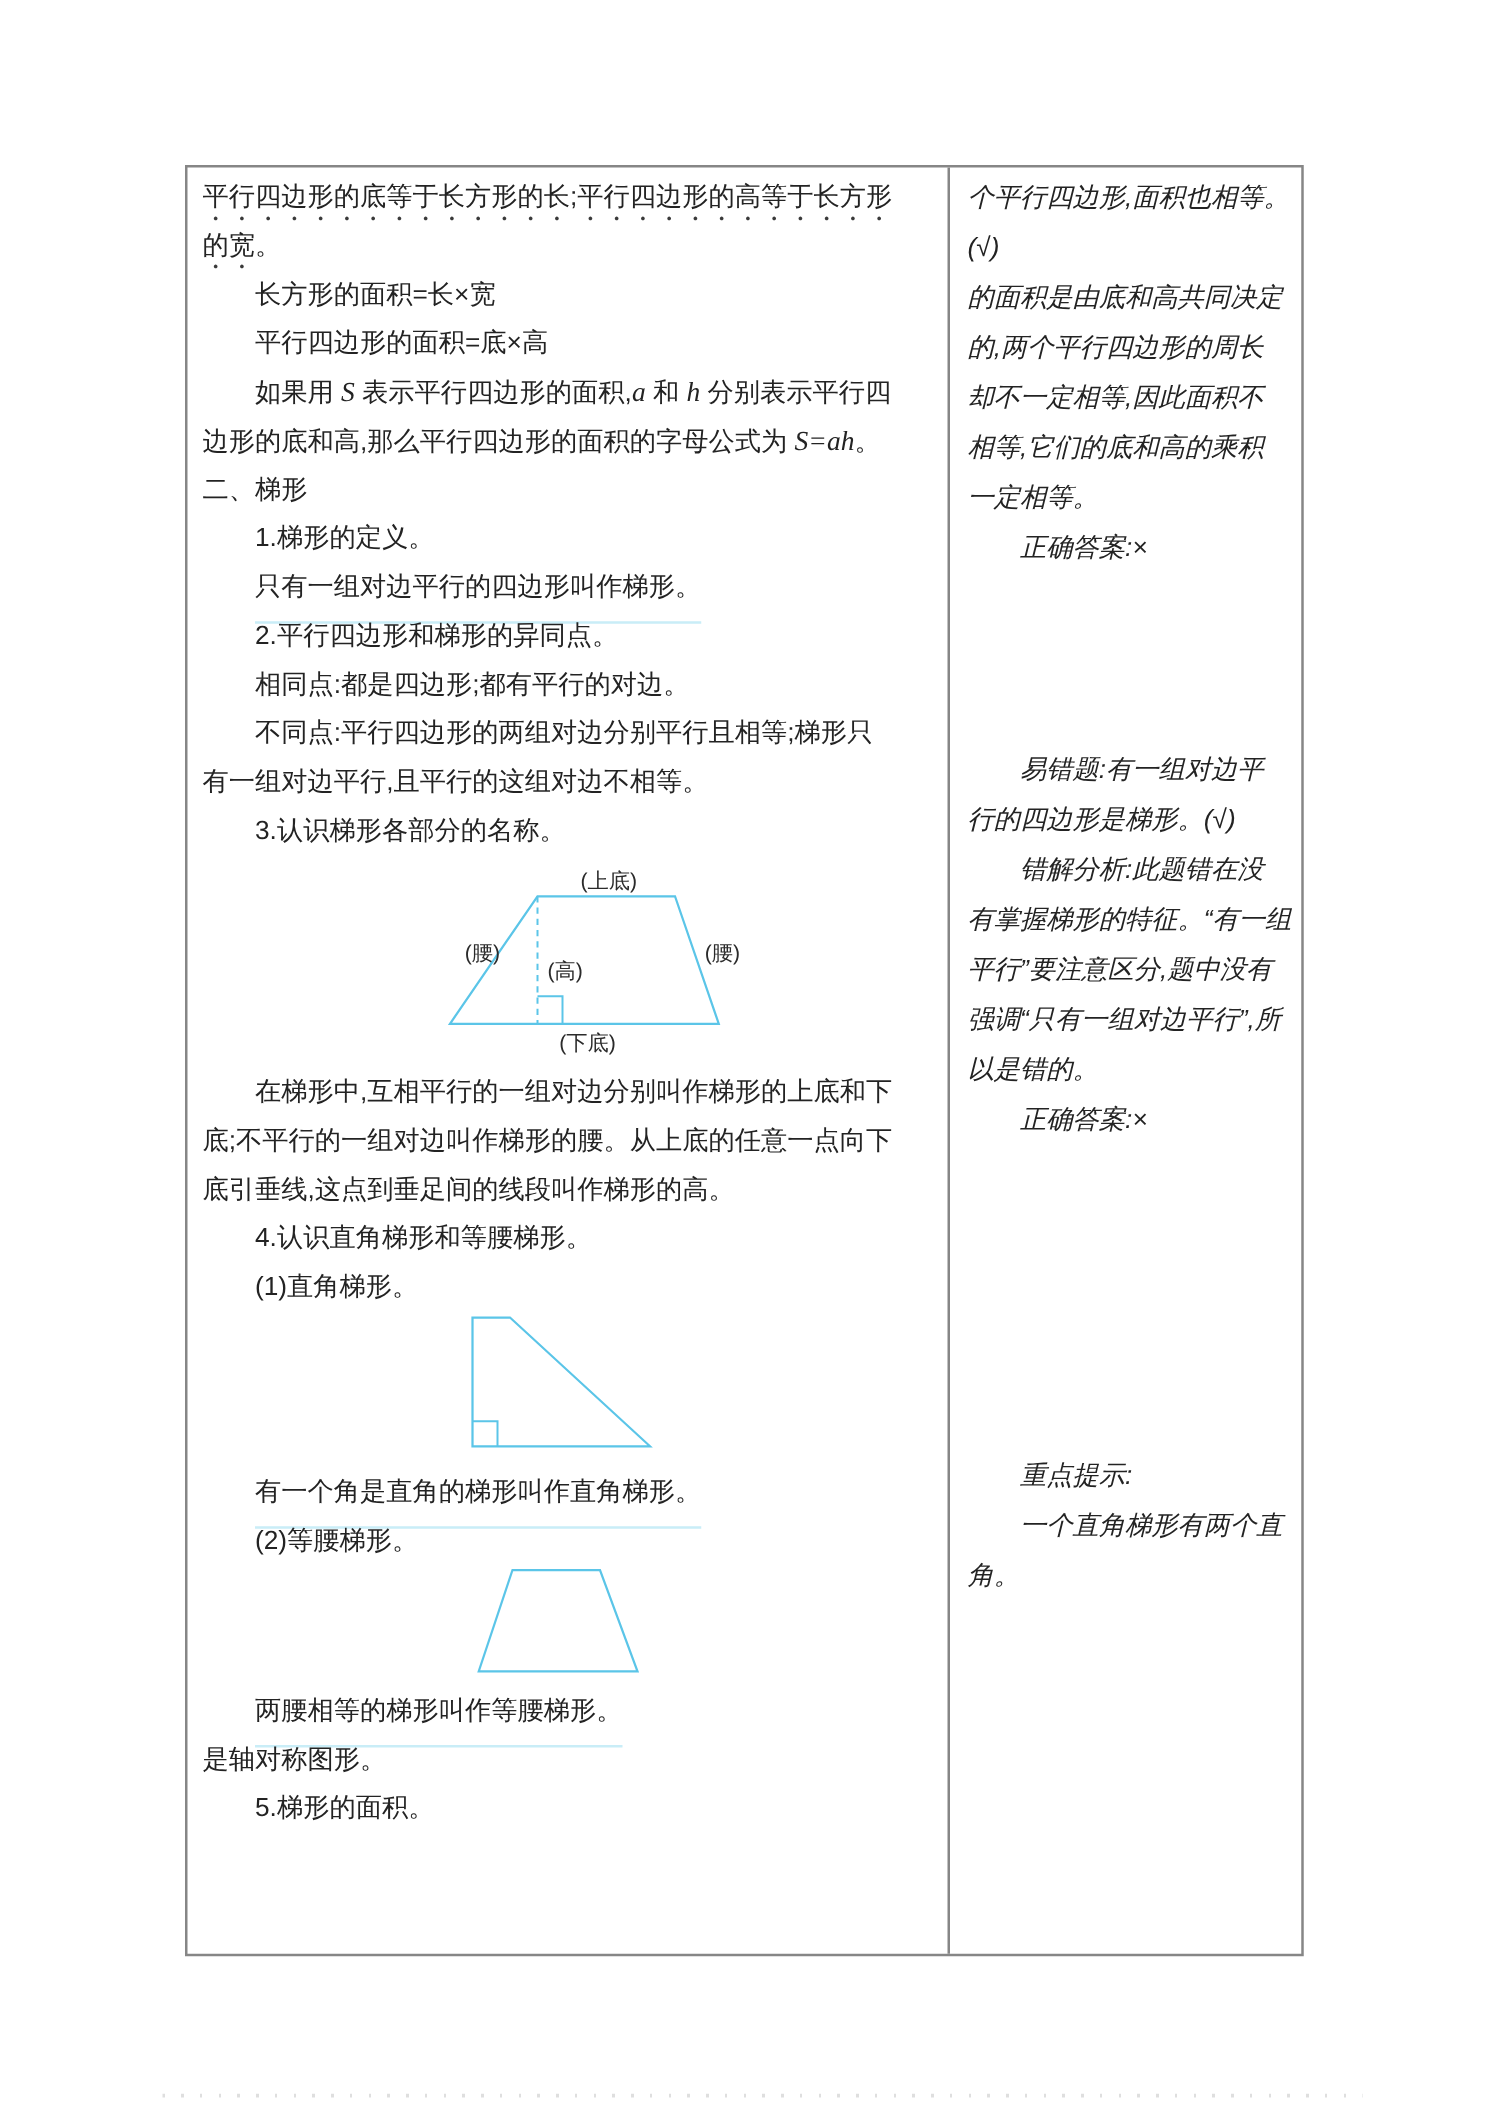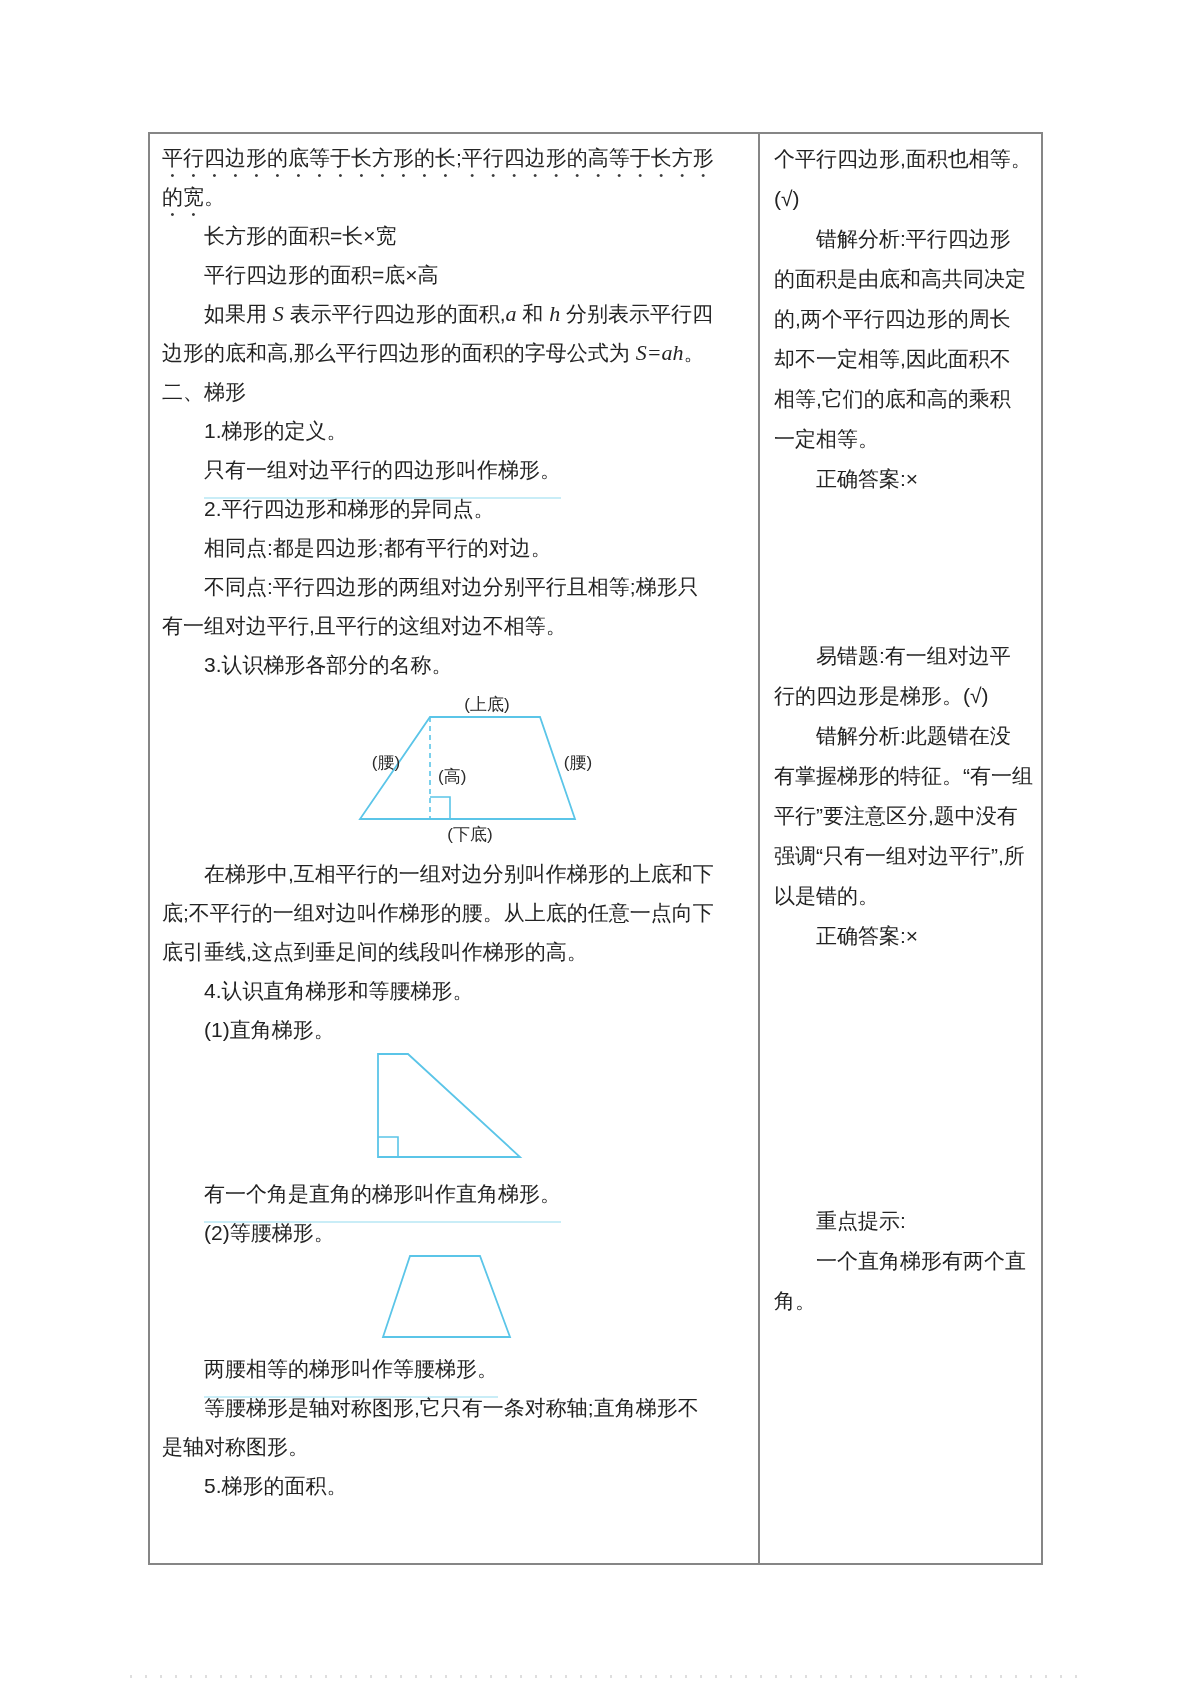--- a/index.html
+++ b/index.html
@@ -6,21 +6,21 @@
   #page {
     position:relative; width:1202px; height:1681px; background:#ffffff;
     font-family:"Liberation Sans", sans-serif; color:#232323; overflow:hidden;
   }
   #sheet {
     position:absolute; left:148px; top:132px; width:895px; height:1433px;
     border:2px solid #868686; box-sizing:border-box; display:flex; background:#fff;
   }
   .cell { box-sizing:border-box; overflow:hidden; }
   #left-cell  { width:610px; border-right:2px solid #868686; padding:4px 0 0 12px; }
-  #right-cell { flex:1; padding:5px 0 0 14px; }
+  #right-cell { flex:1; padding:5px 0 0 14px;font-style:italic; }
 
   .lc-line { height:39px; line-height:39px; font-size:21px; white-space:nowrap; }
   .rc-line { height:40px; line-height:40px; font-size:21px; white-space:nowrap; }
   .indent { text-indent:42px; }
 
   .em-dots {
     -webkit-text-emphasis: dot #3a3a3a;
     -webkit-text-emphasis-position: under right;
     text-emphasis: dot #3a3a3a;
     text-emphasis-position: under right;
@@ -96,29 +96,27 @@
       <div class="lc-line indent"><span class="u-cyan">有一个角是直角的梯形叫作直角梯形。</span></div>
       <div class="lc-line indent">(2)等腰梯形。</div>
 
       <div id="figure-3" class="figure">
         <svg width="150" height="97" viewBox="0 0 150 97">
           <polygon points="35,4 105,4 135,85 8,85" fill="none" stroke="#5bc5e8" stroke-width="1.8"></polygon>
         </svg>
       </div>
 
       <div class="lc-line indent"><span class="u-cyan">两腰相等的梯形叫作等腰梯形。</span></div>
-      <div class="lc-line indent">等腰梯形是轴对称图形,它只有一条对称轴;直角梯形不</div>
       <div class="lc-line">是轴对称图形。</div>
       <div class="lc-line indent">5.梯形的面积。</div>
     </div>
 
     <div id="right-cell" class="cell">
       <div class="rc-line">个平行四边形,面积也相等。</div>
       <div class="rc-line">(√)</div>
-      <div class="rc-line indent">错解分析:平行四边形</div>
       <div class="rc-line">的面积是由底和高共同决定</div>
       <div class="rc-line">的,两个平行四边形的周长</div>
       <div class="rc-line">却不一定相等,因此面积不</div>
       <div class="rc-line">相等,它们的底和高的乘积</div>
       <div class="rc-line">一定相等。</div>
       <div class="rc-line indent">正确答案:×</div>
 
       <div class="rc-line indent gap-b">易错题:有一组对边平</div>
       <div class="rc-line">行的四边形是梯形。(√)</div>
       <div class="rc-line indent">错解分析:此题错在没</div>

